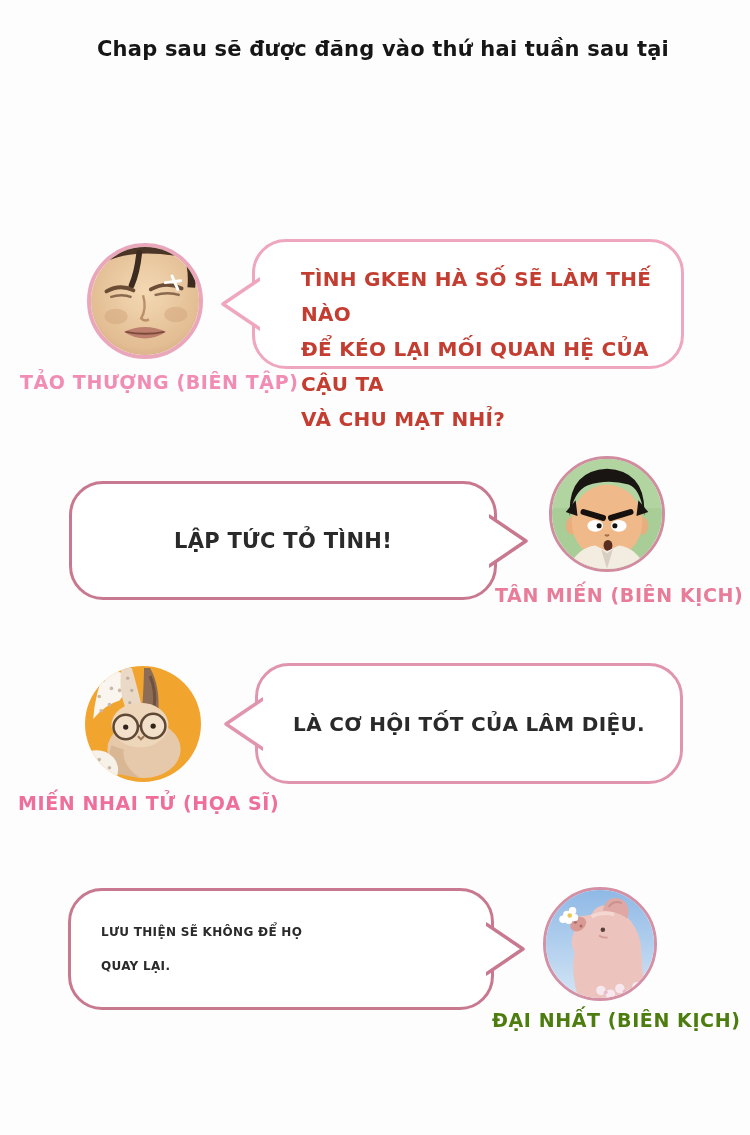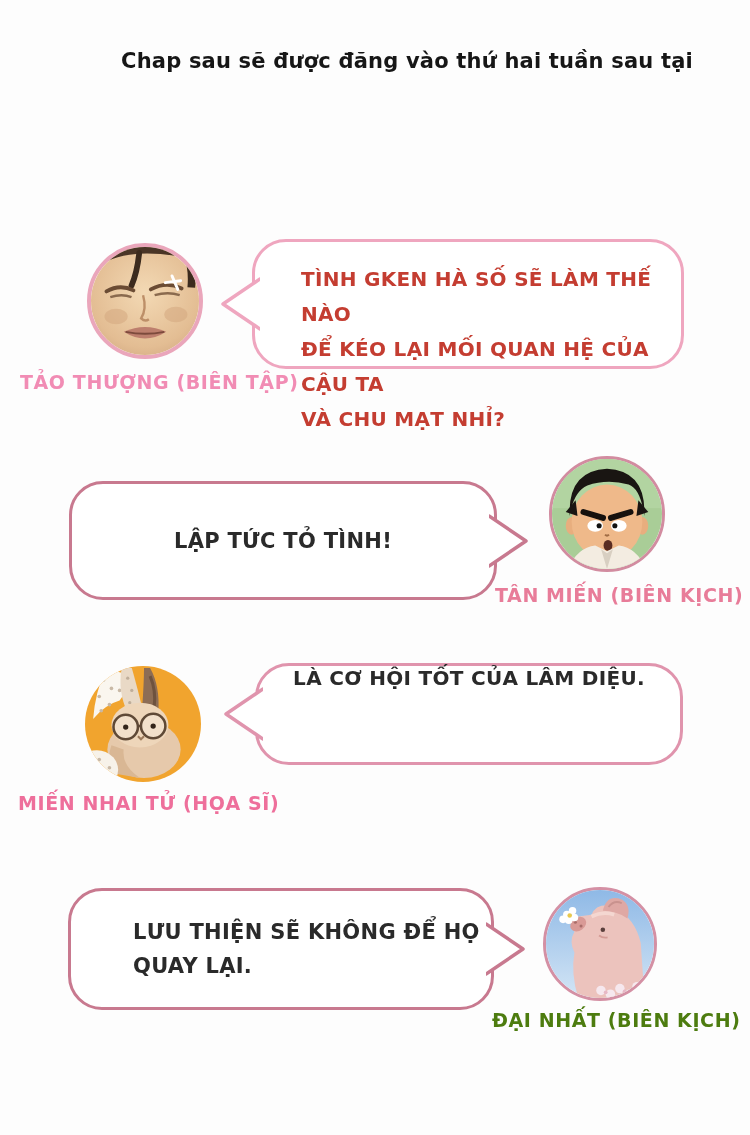--- a/index.html
+++ b/index.html
@@ -3,22 +3,22 @@
 <meta charset="utf-8">
 <style>
   html,body { margin:0; padding:0; background:#fdfdfd; }
   .page {
     position:relative; width:750px; height:1135px; margin:0 auto;
     background:#fdfdfd; overflow:hidden;
     font-family:"DejaVu Sans","Liberation Sans",sans-serif;
   }
   
   .header {
-    position:absolute; top:44px; right:33px; width:620px;
-    text-align:center; color:#161616; font-size:21px; font-weight:bold;
+    position:absolute; top:32px; right:33px; width:620px;
+    text-align:left; color:#161616; font-size:21px; font-weight:bold;
     line-height:34px; letter-spacing:0.2px;
   }
   
   .avatar { position:absolute; border-radius:50%; overflow:hidden; box-sizing:border-box; background:#fff; }
   .avatar svg { display:block; width:100%; height:100%; }
   .r1-avatar { left:87px;  top:243px; width:116px; height:116px; border:4px solid #eaa6bb; }
   .r2-avatar { left:549px; top:456px; width:116px; height:116px; border:3px solid #d28ca0; }
   .r3-avatar { left:85px;  top:666px; width:116px; height:116px; }
   .r4-avatar { left:543px; top:887px; width:114px; height:114px; border:3px solid #d490a4; }
   
@@ -31,26 +31,26 @@
   .r3-label { left:18px;  top:792px;  width:255px; color:#ee6f9b; }
   .r4-label { left:492px; top:1009px; width:240px; color:#4d7c0f; }
   
   .bubble { position:absolute; background:#ffffff; border-radius:34px; box-sizing:border-box; }
   .bubble-text { font-weight:bold; white-space:pre-line; letter-spacing:0.3px; }
   .r1-bubble { left:252px; top:239px; width:432px; height:130px; border:3px solid #efa6bf; }
   .r1-text   { padding:20px 20px 0 46px; font-size:20px; line-height:35px; color:#c43d31; }
   .r2-bubble { left:69px;  top:460px; width:428px; height:119px; border:3px solid #c8798f;
                display:flex; align-items:center; justify-content:center;margin-top:21px; }
   .r2-text   { font-size:21px; color:#2a2a2a; text-align:center; }
-  .r3-bubble { left:255px; top:663px; width:428px; height:102px; border:3px solid #e094ad;
-               display:flex; align-items:flex-start; justify-content:center; }
+  .r3-bubble { left:255px; top:663px; width:428px; height:121px; border:3px solid #e094ad;
+               display:flex; align-items:center; justify-content:center; }
   .r3-text   { font-size:20px; color:#2a2a2a; text-align:center; }
   .r4-bubble { left:68px;  top:888px; width:426px; height:122px; border:3px solid #c8798f;
                display:flex; align-items:center; }
-  .r4-text   { padding-left:62px; font-size:21px; line-height:34px; color:#2a2a2a; }
+  .r4-text   { padding-left:30px; font-size:12px; line-height:34px; color:#2a2a2a; }
   
   .tail { position:absolute; top:50%; margin-top:-29px; }
   .tail-left  { left:-37px; }
   .tail-right { right:-37px; }
 </style>
 </head>
 <body>
 
 <div class="page">
 

